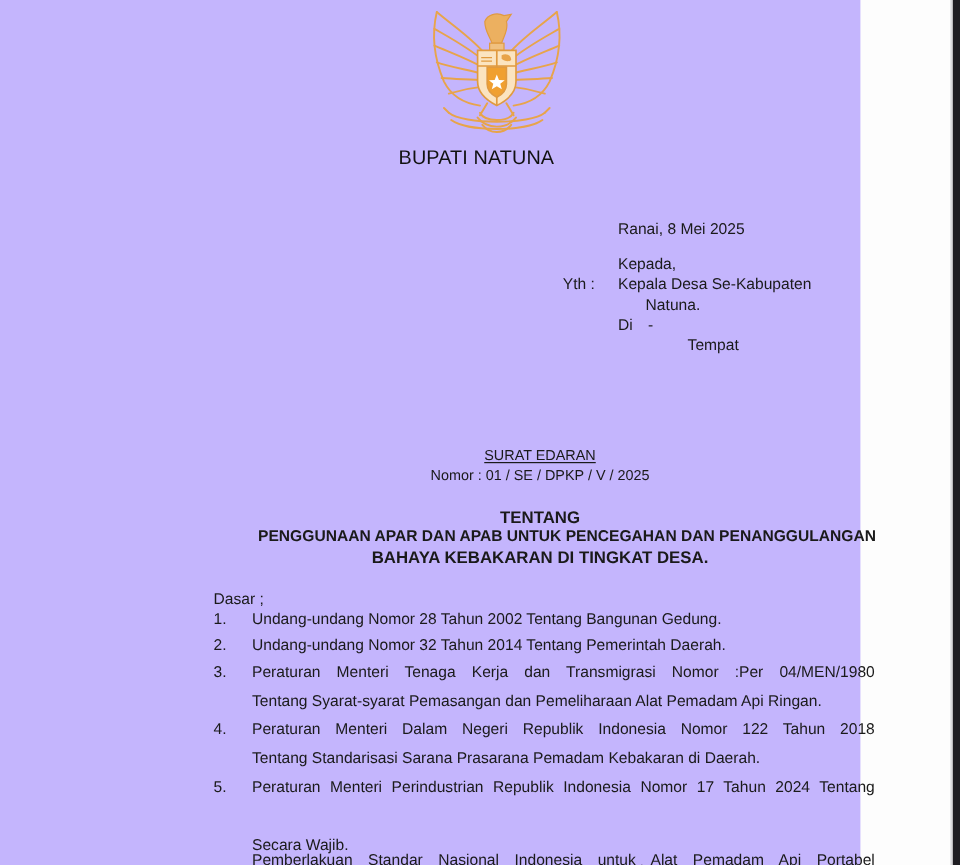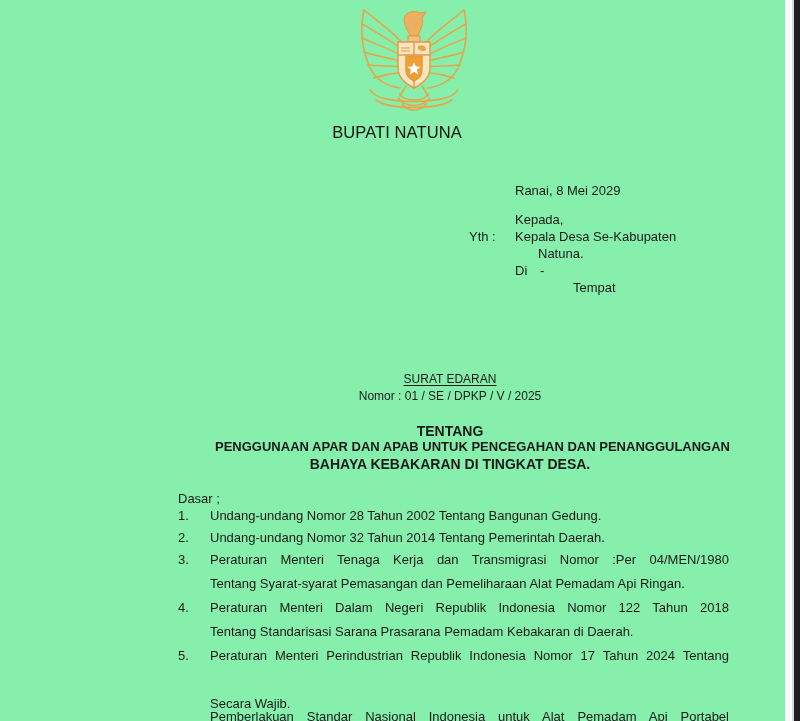--- a/index.html
+++ b/index.html
@@ -2,21 +2,21 @@
 <html><head>
   <meta charset="utf-8">
   <style>
     html, body { margin: 0; padding: 0; }
     body {
       width: 800px; height: 721px; overflow: hidden; position: relative;
       background: #fdfdfd;
       font-family: "Liberation Sans", sans-serif;
       color: #1a1a1a;
     }
-    .page { position: absolute; left: 0; top: 0; width: 785px; height: 721px; background: #86efac; }
+    .page { position: absolute; left: 0; top: 0; width: 717px; height: 721px; background: #c4b5fd; }
     .edge { position: absolute; left: 792px; top: 0; width: 2px; height: 721px; background: #d9d9dc; }
     .darkbar { position: absolute; left: 794px; top: 0; width: 6px; height: 721px; background: #1e1d22; }
 
     .emblem { position: absolute; left: 356px; top: 2px; width: 116px; height: 118px; }
     .head-title { position: absolute; left: 0; width: 794px; top: 123px; text-align: center; font-size: 16.5px; letter-spacing: 0.1px; color: #111; }
 
     .abs { position: absolute; font-size: 13px; line-height: 16px; white-space: nowrap; }
 
     .center-line { position: absolute; left: 170px; width: 560px; text-align: center; font-size: 12px; white-space: nowrap; }
     .u { text-decoration: underline; text-underline-offset: 2px; }
@@ -74,21 +74,21 @@
       <line x1="58" y1="40" x2="58" y2="86"></line>
       <path d="M50 54 L 66 54 L 66 68 C 66 74, 62 77, 58 79 C 54 77, 50 74, 50 68 Z" fill="#f0a030"></path>
       <path d="M58 60 L 59.8 64.6 L 64.6 64.8 L 60.9 67.8 L 62.2 72.4 L 58 69.8 L 53.8 72.4 L 55.1 67.8 L 51.4 64.8 L 56.2 64.6 Z" fill="#ffffff" stroke="none"></path>
       <path d="M62 44 C 66 42, 70 44, 70 48 C 68 50, 64 49, 62 47 Z" fill="#e8a44a" stroke="none"></path>
       <path d="M45 46 L 54 46 M45 49 L 54 49" stroke-width="1"></path>
     </g>
   </svg>
 
   <div class="head-title">BUPATI NATUNA</div>
 
-  <div class="abs" style="left:515px; top:183px;">Ranai, 8 Mei 2029</div>
+  <div class="abs" style="left:515px; top:183px;">Ranai, 8 Mei 2025</div>
 
   <div class="abs" style="left:515px; top:212px;">Kepada,</div>
   <div class="abs" style="left:469px; top:229px;">Yth :</div>
   <div class="abs" style="left:515px; top:229px;">Kepala Desa Se-Kabupaten</div>
   <div class="abs" style="left:515px; top:246px;margin-left:23px;">Natuna.</div>
   <div class="abs" style="left:515px; top:263px;">Di</div>
   <div class="abs" style="left:540px; top:263px;">-</div>
   <div class="abs" style="left:573px; top:280px;">Tempat</div>
 
   <div class="center-line u" style="top:372px;">SURAT EDARAN</div>

